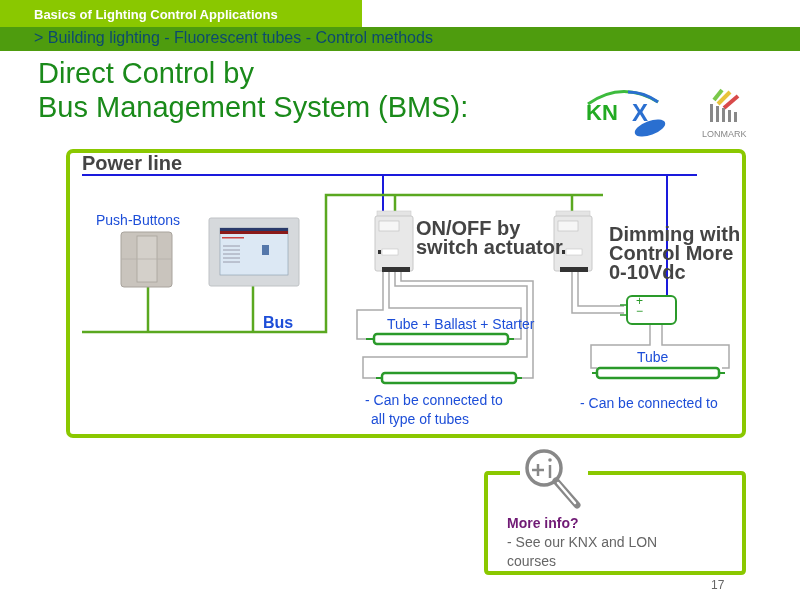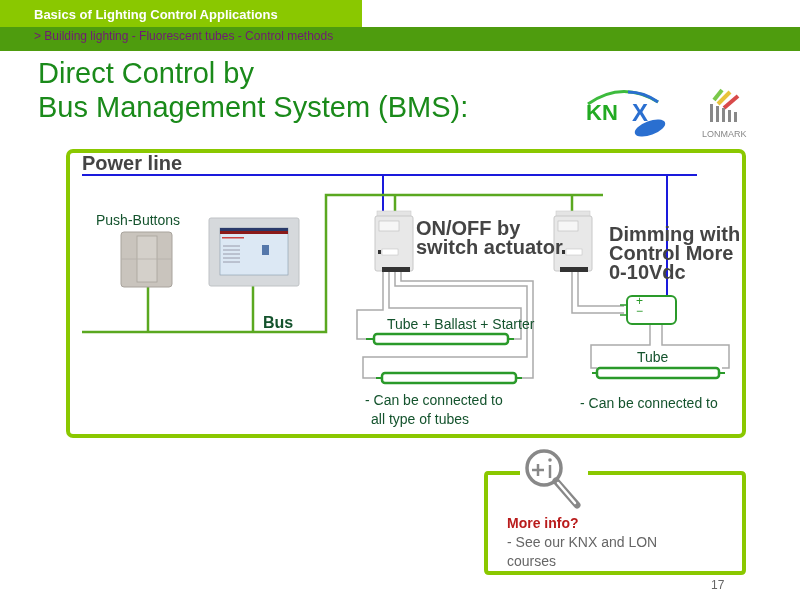--- a/index.html
+++ b/index.html
@@ -1,26 +1,26 @@
 <!DOCTYPE html>
 <html><head>
 <meta charset="utf-8">
 <style>
   html, body { margin:0; padding:0; }
   body { width:800px; height:600px; position:relative; overflow:hidden; background:#ffffff; font-family:"Liberation Sans", sans-serif; }
   .abs { position:absolute; }
   #top-bar { left:0; top:0; width:362px; height:27px; background:#8ac800; }
   #top-bar-text { left:34px; top:7px; font-size:13px; font-weight:bold; color:#ffffff; }
   #sub-bar { left:0; top:27px; width:800px; height:24px; background:#4e9c0e; }
-  #sub-bar-text { left:34px; top:29px; font-size:12px; color:#701a75; white-space:nowrap; }
+  #sub-bar-text { left:34px; top:29px; font-size:16px; color:#0c4a6e; white-space:nowrap; }
   #title { left:38px; top:56px; font-size:29px; line-height:34px; color:#1a8a1a; white-space:nowrap; }
-  .lbl { color:#14532d; font-size:14px; white-space:nowrap; }
+  .lbl { color:#1d4ed8; font-size:14px; white-space:nowrap; }
   .lbl-bold { color:#444; font-size:20px; font-weight:bold; white-space:nowrap; line-height:19px; }
   #info-text { left:507px; top:514px; font-size:14px; line-height:19px; color:#666; }
-  #info-title { font-weight:bold; color:#b91c1c; }
+  #info-title { font-weight:bold; color:#701a75; }
   #page-num { left:711px; top:578px; font-size:12px; color:#666; }
 </style>
 </head>
 <body>
 
 <div id="top-bar" class="abs"></div>
 <div id="top-bar-text" class="abs">Basics of Lighting Control Applications</div>
 <div id="sub-bar" class="abs"></div>
 <div id="sub-bar-text" class="abs">&gt; Building lighting - Fluorescent tubes - Control methods</div>
 

